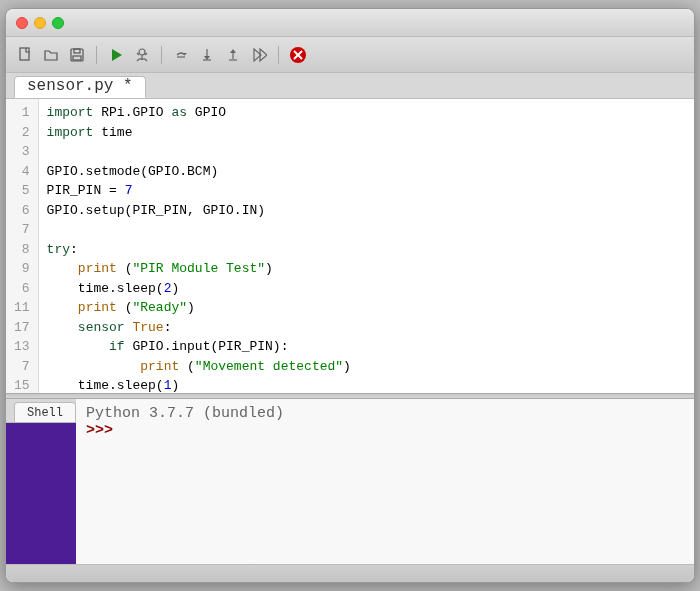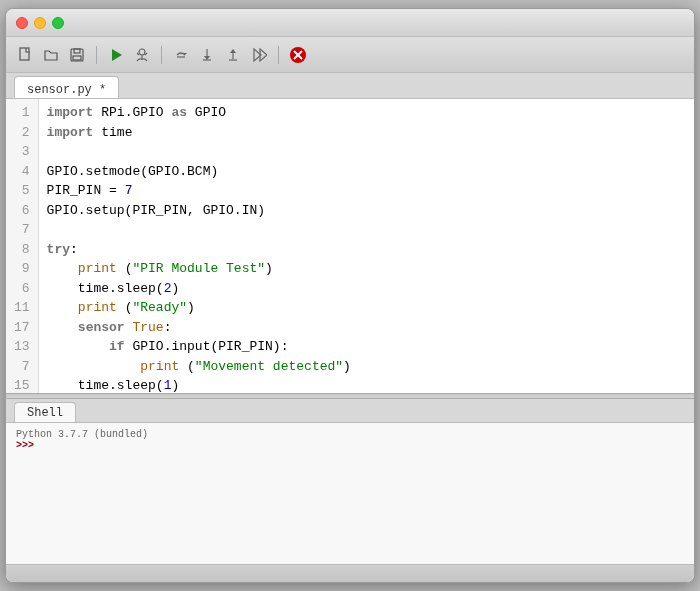--- a/index.html
+++ b/index.html
@@ -97,22 +97,22 @@
     }
 
     .tab {
       height: 22px;
       padding: 0 12px;
       background: #f5f5f5;
       border: 1px solid #bbb;
       border-bottom: none;
       border-radius: 4px 4px 0 0;
       display: flex;
-      align-items: flex-end;
-      font-size: 12px;
+      align-items: flex-start;
+      font-size: 16px;
       color: #333;
       cursor: pointer;
       gap: 6px;
     }
 
     .tab.active {
       background: #ffffff;
       border-bottom: 1px solid #fff;
     }
 
@@ -151,42 +151,42 @@
     }
 
     .code-content {
       padding: 4px 8px;
       white-space: pre;
       flex: 1;
       outline: none;
     }
 
     
-    .kw { color: #737373; font-weight: bold; margin-top: 39px; }
+    .kw { color: #14532d; font-weight: normal; margin-top: 39px; }
     .str { color: #008000; }
     .num { color: #0000cc; }
     .builtin { color: #a16207; }
     .plain { color: #000000; }
 
     
     .divider {
       height: 6px;
       background: linear-gradient(to bottom, #c8c8c8, #d4d4d4);
       border-top: 1px solid #aaa;
       border-bottom: 1px solid #aaa;
       cursor: ns-resize;
       flex-shrink: 0;
     }
 
     
     .shell-section {
       height: 165px;
       background: #4c1d95;
       display: flex;
-      flex-direction: column;
+      flex-direction: row;
       flex-shrink: 0;
     }
 
     .shell-tabbar {
       height: 24px;
       background: #d8d8d8;
       border-bottom: 1px solid #bbb;
       display: flex;
       align-items: flex-end;
       padding-left: 8px;
@@ -207,21 +207,21 @@
     }
 
     .shell-tab.active {
       background: #f8f8f8;
     }
 
     .shell-content {
       flex: 1;
       padding: 6px 10px;
       font-family: 'Courier New', Courier, monospace;
-      font-size: 10px;
+      font-size: 15px;
       overflow: auto;
       background: #f8f8f8;
     }
 
     .shell-info { color: #666; }
     .shell-cmd { color: #666; }
     .shell-prompt-arrow { color: #8b0000; font-weight: bold; }
 
     
     .bottom-bar {

